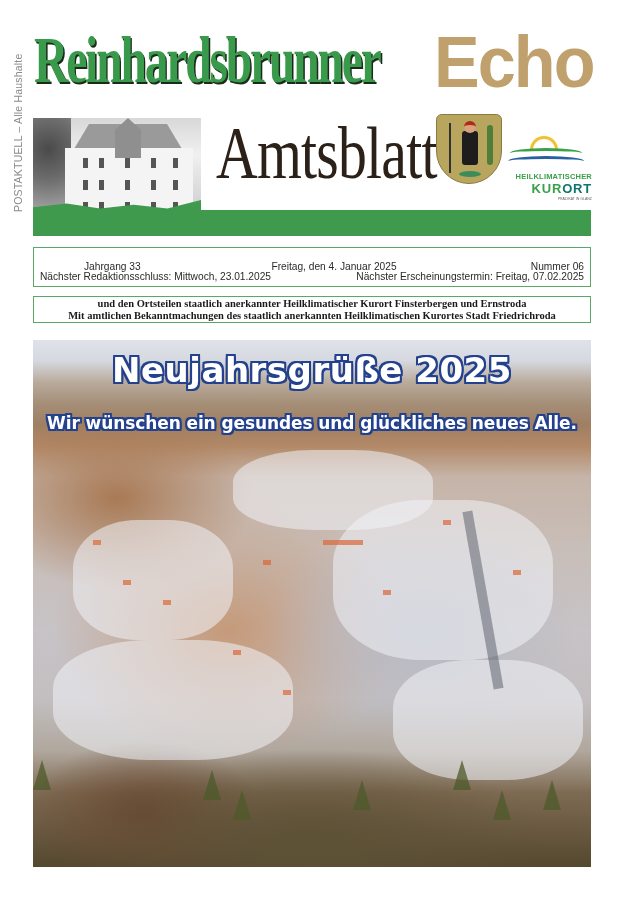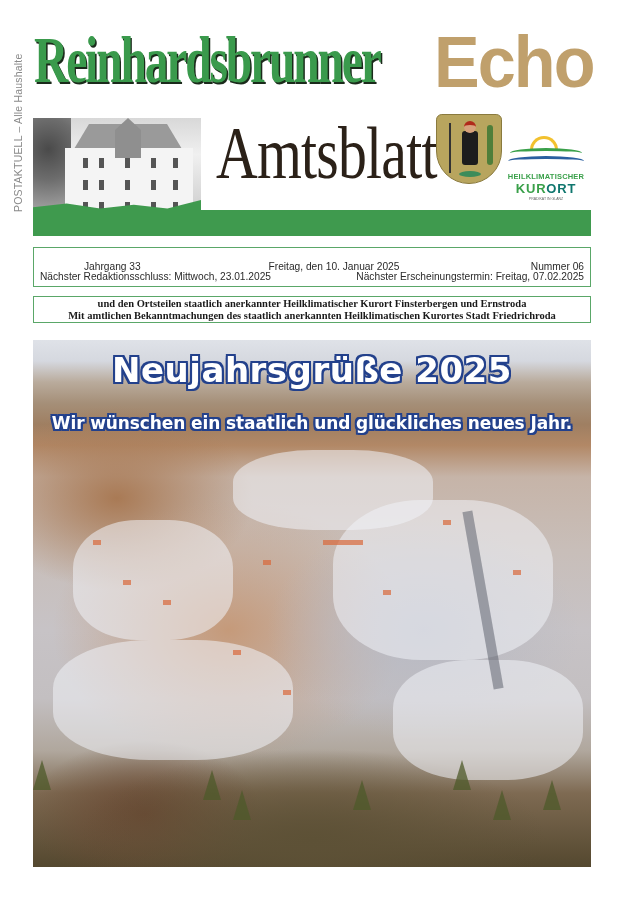--- a/index.html
+++ b/index.html
@@ -55,21 +55,21 @@
     background: #b8a55e; border: 1px solid #8a7a3e;
     border-radius: 6px 6px 34px 34px;
   }
   .crest .body { position: absolute; left: 25px; top: 16px; width: 16px; height: 34px; background: #1d1d1d; border-radius: 3px; }
   .crest .head { position: absolute; left: 27px; top: 6px; width: 12px; height: 12px; background: #d7a27c; border-radius: 50%; border-top: 4px solid #b02a1a; }
   .crest .staff { position: absolute; left: 12px; top: 8px; width: 2px; height: 50px; background: #333; }
   .crest .plant { position: absolute; left: 50px; top: 10px; width: 6px; height: 40px; background: #4f7e3a; border-radius: 3px; }
   .crest .ground { position: absolute; left: 22px; top: 56px; width: 22px; height: 6px; background: #3c8c5a; border-radius: 50%; }
 
   .kurort {
-    position: absolute; left: 500px; top: 128px; width: 92px; height: 78px; text-align: center;
+    position: absolute; left: 500px; top: 128px; width: 92px; height: 78px; text-align: right;
   }
   .kurort .sun { position: absolute; left: 30px; top: 8px; width: 28px; height: 14px;
     border-radius: 28px 28px 0 0; border: 3px solid #f2c12e; border-bottom: none; }
   .kurort .hill1 { position: absolute; left: 10px; top: 20px; width: 72px; height: 10px;
     border-top: 3px solid #3aa04a; border-radius: 50% 50% 0 0; }
   .kurort .hill2 { position: absolute; left: 8px; top: 28px; width: 76px; height: 10px;
     border-top: 3px solid #2a5fa0; border-radius: 50% 50% 0 0; }
   .kurort .line1 { position: absolute; left: 0; top: 44px; width: 92px; font-size: 7.5px; font-weight: bold; color: #3aa04a; letter-spacing: 0.2px; }
   .kurort .line2 { position: absolute; left: 0; top: 53px; width: 92px; font-size: 13px; font-weight: bold; color: #3aa04a; letter-spacing: 0.8px; }
   .kurort .line2 .blue { color: #0f766e; }
@@ -184,21 +184,21 @@
   <div class="line2"><span>KUR</span><span class="blue">ORT</span></div>
   <div class="line3">PRÄDIKAT IN GLANZ</div>
 </div>
 
 <div class="green-bar-curve"></div>
 <div class="green-bar"></div>
 
 <div class="info-box">
   <div class="info-row r1">
     <span>Jahrgang 33</span>
-    <div class="center"><span>Freitag, den 10. Januar 2025</span></div>
+    <div class="center"><span>Freitag, den 4. Januar 2025</span></div>
     <span>Nummer 06</span>
   </div>
   <div class="info-row r2">
     <span>Nächster Redaktionsschluss: Mittwoch, 23.01.2025</span>
     <span>Nächster Erscheinungstermin: Freitag, 07.02.2025</span>
   </div>
 </div>
 
 <div class="notice-box">
   <div>und den Ortsteilen staatlich anerkannter Heilklimatischer Kurort Finsterbergen und Ernstroda</div>
@@ -224,14 +224,14 @@
   <div class="roof" style="left:250px;top:350px"></div>
   <div class="tree" style="left:170px;top:430px"></div>
   <div class="tree" style="left:200px;top:450px"></div>
   <div class="tree" style="left:320px;top:440px"></div>
   <div class="tree" style="left:420px;top:420px"></div>
   <div class="tree" style="left:460px;top:450px"></div>
   <div class="tree" style="left:510px;top:440px"></div>
   <div class="tree" style="left:0px;top:420px"></div>
 
   <div class="headline">Neujahrsgrüße 2025</div>
-  <div class="subheadline">Wir wünschen ein staatlich und glückliches neues Jahr.</div>
+  <div class="subheadline">Wir wünschen ein gesundes und glückliches neues Alle.</div>
 </div>
 
 </body></html>

